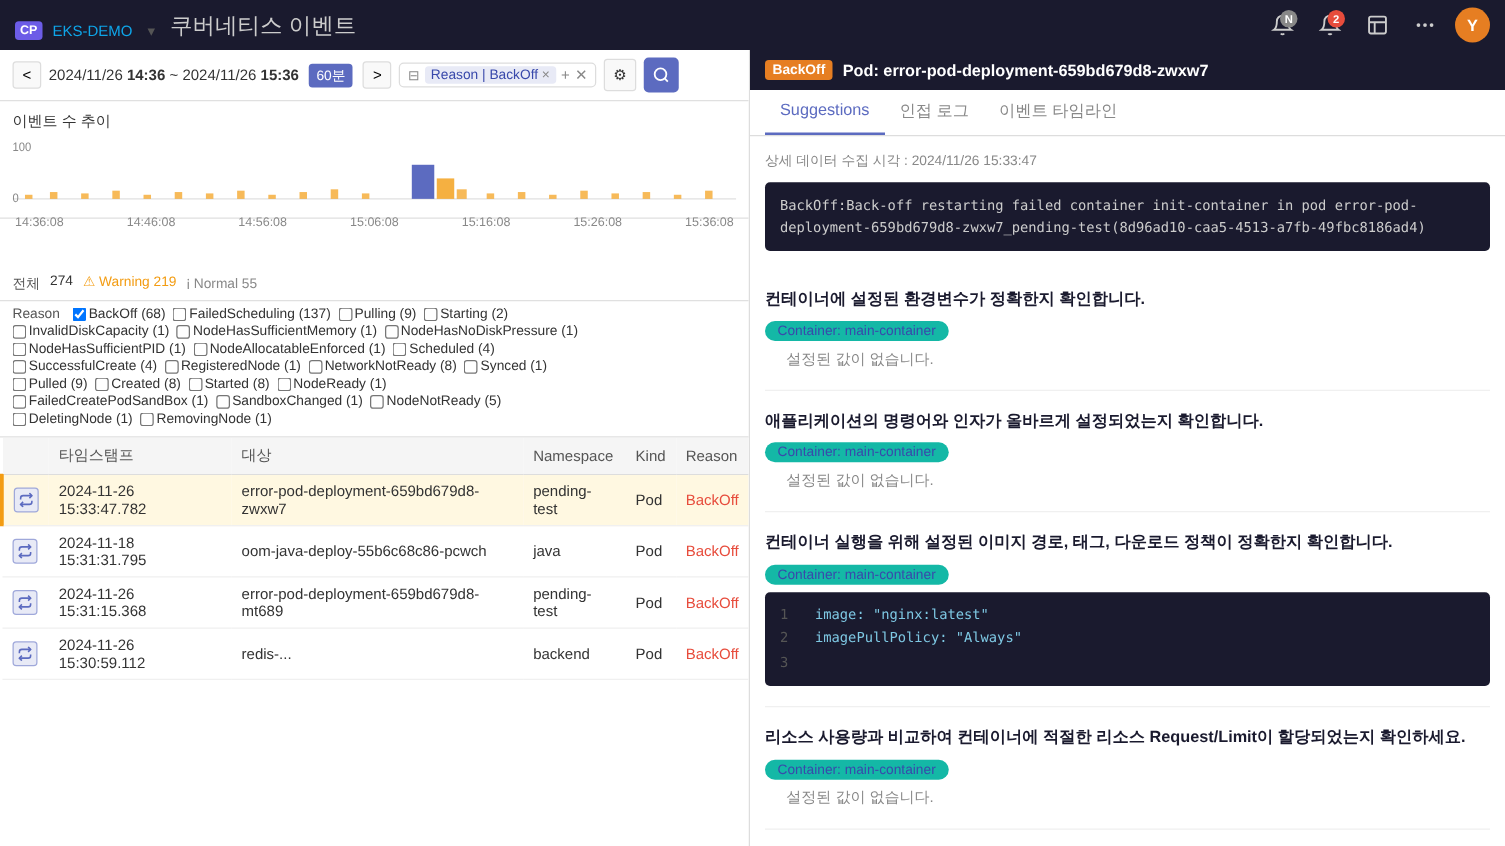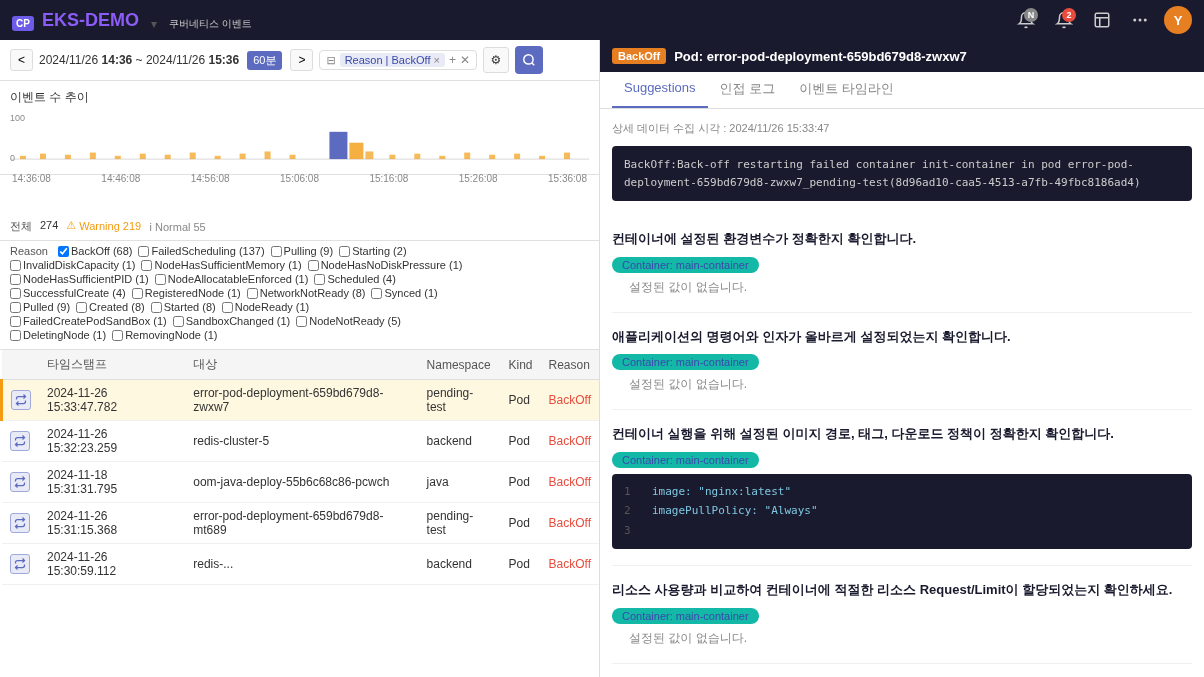--- a/index.html
+++ b/index.html
@@ -5,23 +5,23 @@
     * { box-sizing: border-box; margin: 0; padding: 0; }
     body { font-family: -apple-system, BlinkMacSystemFont, 'Segoe UI', sans-serif; font-size: 12px; background: #f5f5f5; color: #333; height: 677px; overflow: hidden; }
 
     
     .top-nav {
       display: flex; align-items: center; justify-content: space-between;
       background: #1a1a2e; color: #fff; padding: 0 12px; height: 40px;
     }
     .top-nav-left { display: flex; align-items: flex-end; gap: 8px; }
     .cp-badge { background: #6c5ce7; color: #fff; font-size: 10px; font-weight: bold; padding: 2px 4px; border-radius: 3px; }
-    .app-title { font-size: 18px; font-weight: 700; color: #8b5cf6; }
+    .app-title { font-size: 12px; font-weight: 400; color: #0ea5e9; }
     .separator { color: #555; margin: 0 4px; }
-    .page-title { font-size: 10px; color: #ccc; }
+    .page-title { font-size: 18px; color: #ccc; }
     .top-nav-right { display: flex; align-items: center; gap: 10px; }
     .nav-icon { width: 28px; height: 28px; display: flex; align-items: center; justify-content: center; color: #ccc; cursor: pointer; position: relative; }
     .badge-dot { position: absolute; top: 2px; right: 2px; width: 14px; height: 14px; border-radius: 50%; font-size: 9px; display: flex; align-items: center; justify-content: center; font-weight: bold; }
     .badge-n { background: #888; color: #fff; }
     .badge-red { background: #e74c3c; color: #fff; }
     .avatar { width: 28px; height: 28px; border-radius: 50%; background: #e67e22; color: #fff; display: flex; align-items: center; justify-content: center; font-weight: bold; font-size: 13px; }
 
     
     .main { display: flex; height: calc(677px - 40px); }
 
@@ -305,37 +305,20 @@
                     <polyline points="17 1 21 5 17 9"></polyline>
                     <path d="M3 11V9a4 4 0 0 1 4-4h14"></path>
                     <polyline points="7 23 3 19 7 15"></polyline>
                     <path d="M21 13v2a4 4 0 0 1-4 4H3"></path>
                   </svg>
                 </div>
               </td>
             <td>2024-11-26 15:33:47.782</td>
             <td>error-pod-deployment-659bd679d8-zwxw7</td>
             <td>pending-test</td>
-            <td>Pod</td>
-            <td class="backoff-badge">BackOff</td>
-          </tr>
-          <tr>
-            <td>
-                <div class="row-icon row-icon-warn">
-                  <svg width="12" height="12" viewBox="0 0 24 24" fill="none" stroke="#5c6bc0" stroke-width="2.5">
-                    <polyline points="17 1 21 5 17 9"></polyline>
-                    <path d="M3 11V9a4 4 0 0 1 4-4h14"></path>
-                    <polyline points="7 23 3 19 7 15"></polyline>
-                    <path d="M21 13v2a4 4 0 0 1-4 4H3"></path>
-                  </svg>
-                </div>
-              </td>
-            <td>2024-11-26 15:32:23.259</td>
-            <td>redis-cluster-5</td>
-            <td>backend</td>
             <td>Pod</td>
             <td class="backoff-badge">BackOff</td>
           </tr>
           <tr>
             <td>
                 <div class="row-icon row-icon-warn">
                   <svg width="12" height="12" viewBox="0 0 24 24" fill="none" stroke="#5c6bc0" stroke-width="2.5">
                     <polyline points="17 1 21 5 17 9"></polyline>
                     <path d="M3 11V9a4 4 0 0 1 4-4h14"></path>
                     <polyline points="7 23 3 19 7 15"></polyline>

